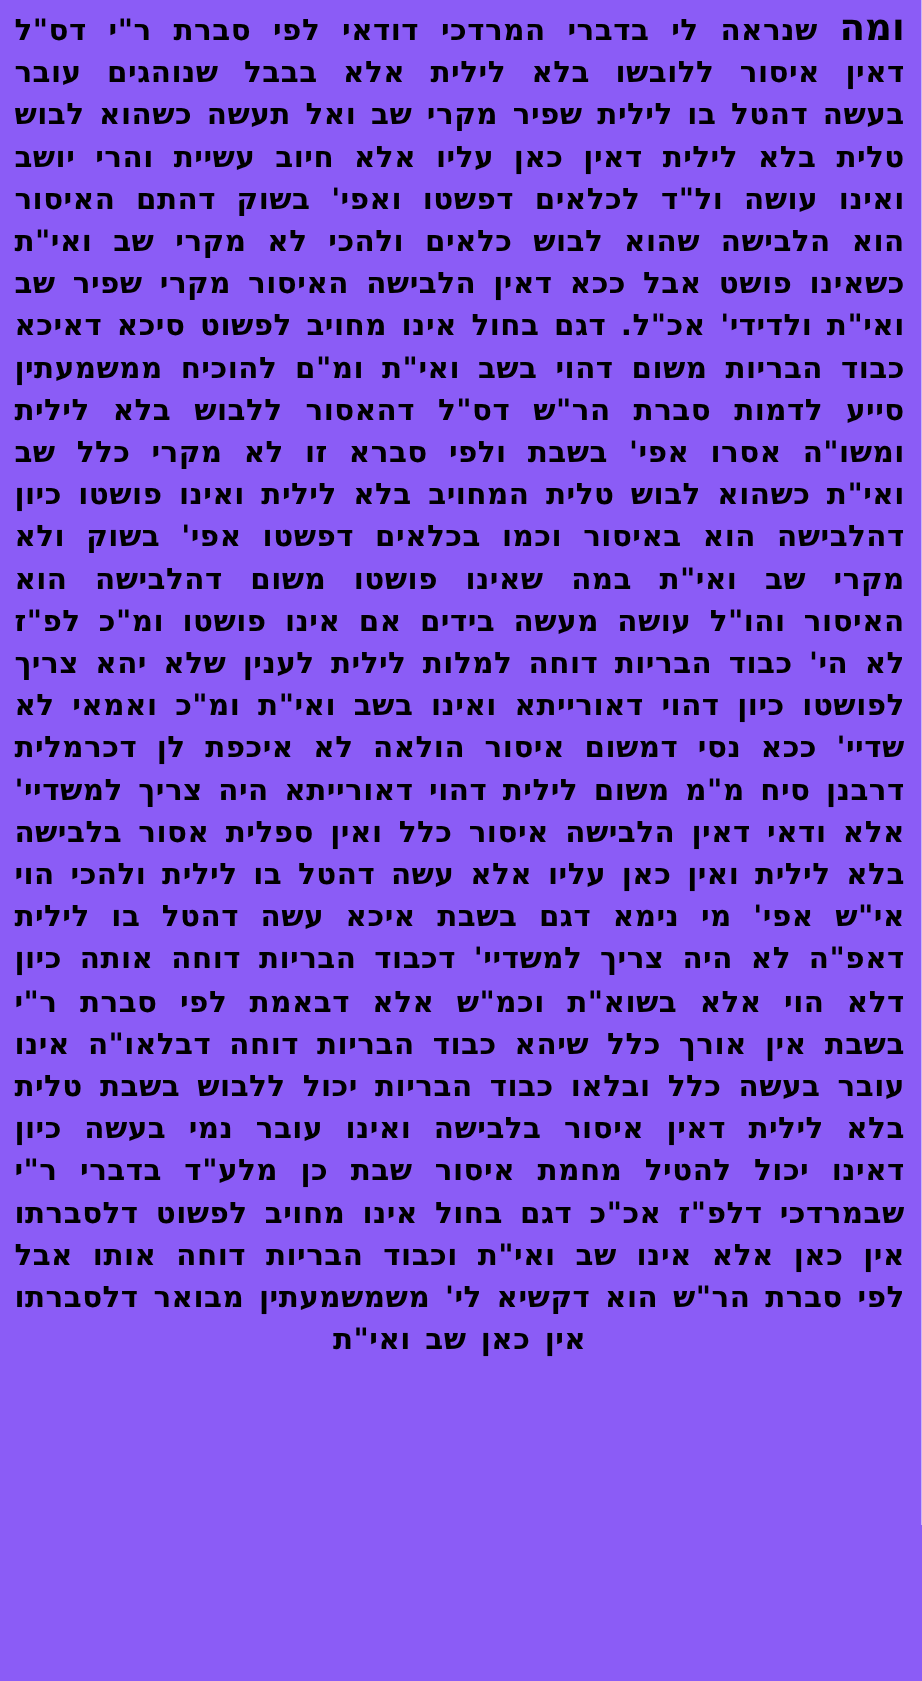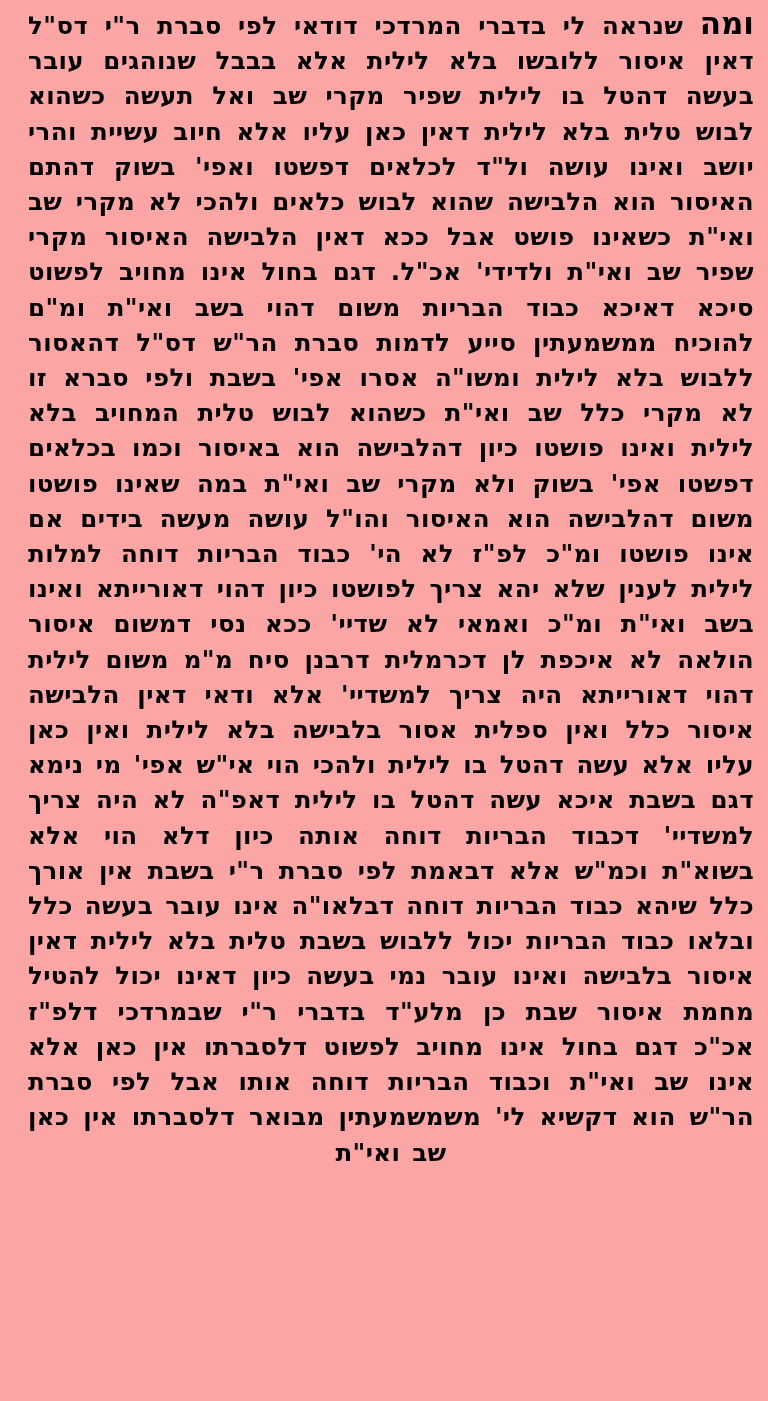--- a/index.html
+++ b/index.html
@@ -10,23 +10,23 @@
   body {
     width: 768px;
     height: 1401px;
     overflow: hidden;
     font-family: "DejaVu Sans", sans-serif;
   }
   .page {
     position: relative;
     width: 768px;
     height: 1401px;
-    background: #fca5a5;
+    background: #8b5cf6;
     box-sizing: border-box;
-    padding: 6px 14px 4px 28px;
+    padding: 6px 14px 4px 12px;
   }
   .text-block {
     direction: rtl;
     text-align: justify;
     text-align-last: center;
     unicode-bidi: embed;
     font-family: "DejaVu Sans", sans-serif;
     font-size: 24.5px;
     line-height: 35.2px;
     letter-spacing: 0.4px;

